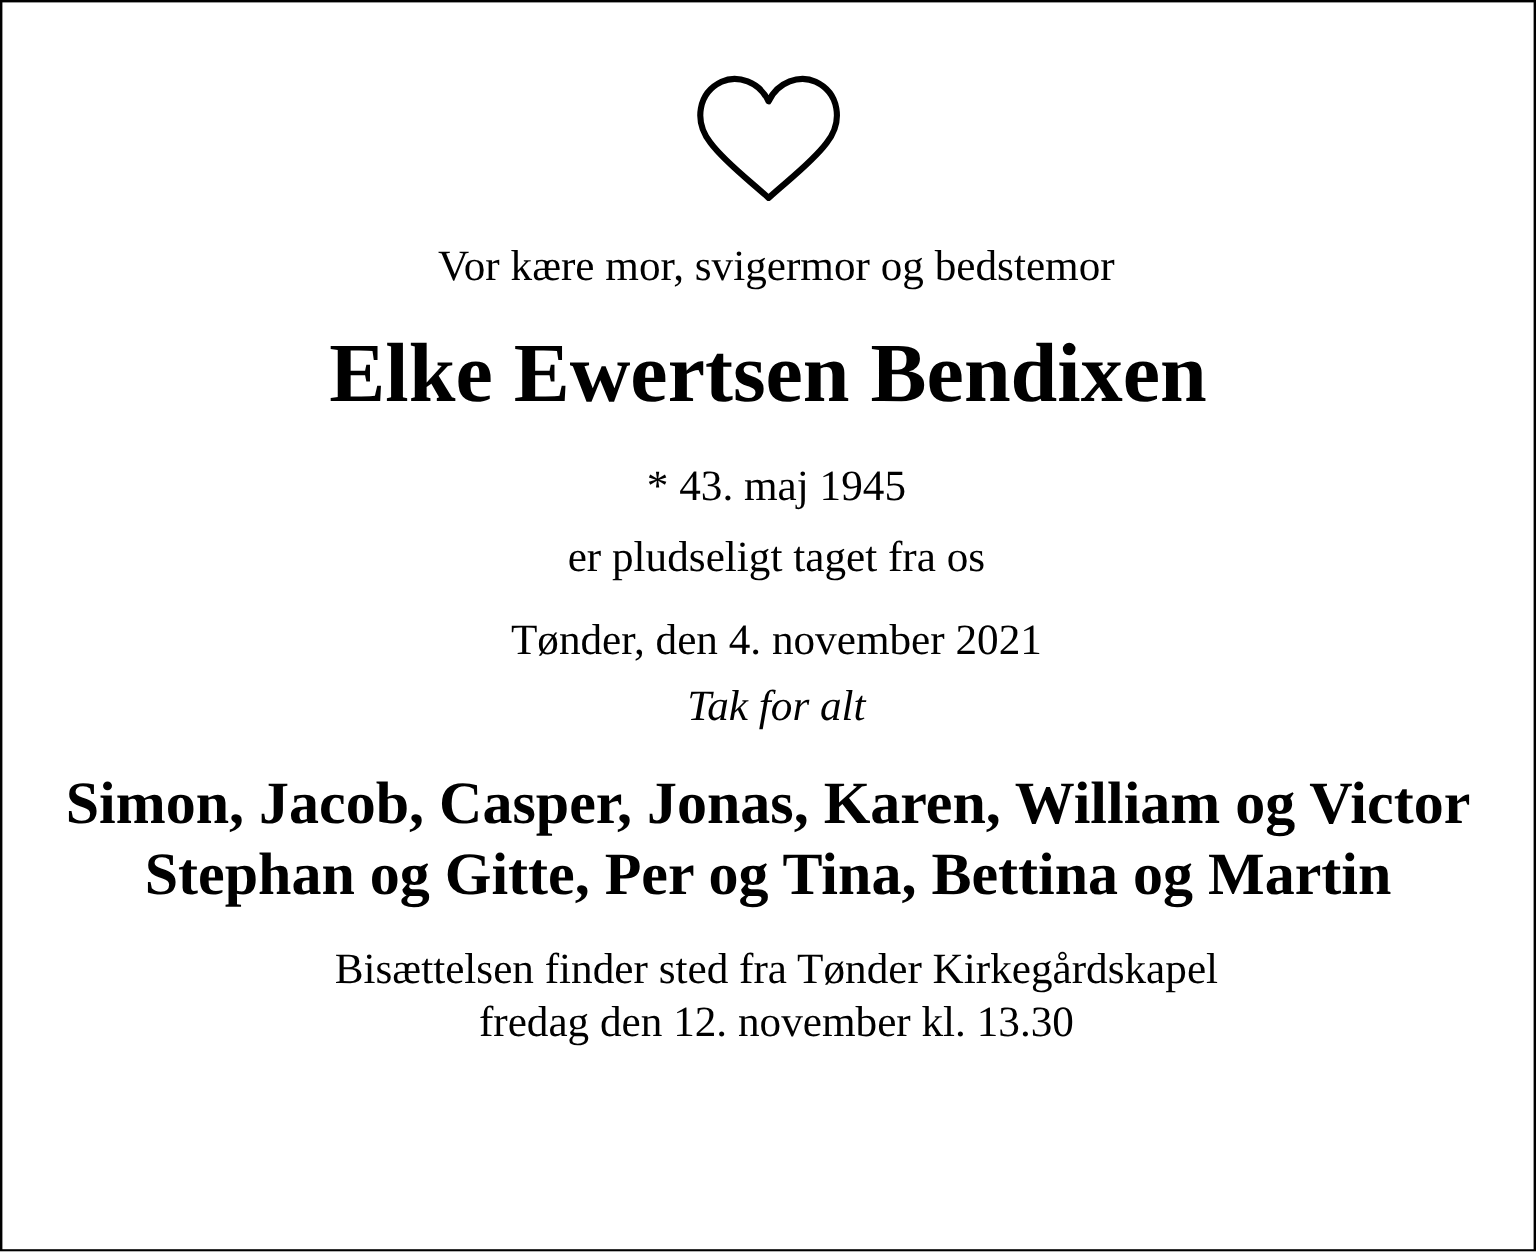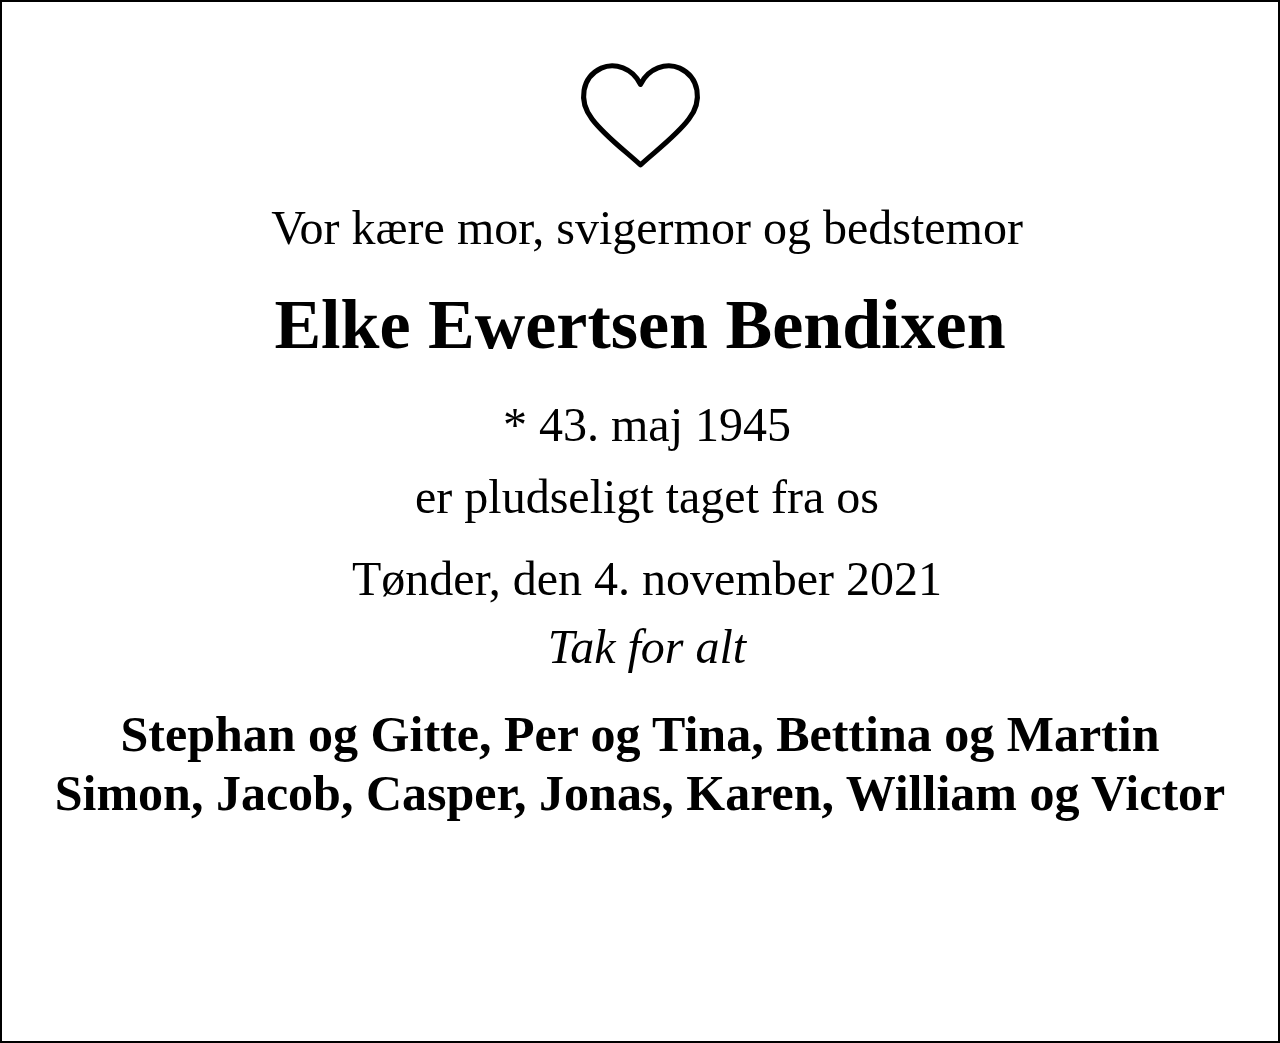--- a/index.html
+++ b/index.html
@@ -21,21 +21,21 @@
   }
   .heart-wrap {
     margin-top: 58px;
     height: 112px;
     line-height: 0;
   }
   .heart-wrap svg {
     display: inline-block;
   }
   .line {
-    font-size: 48px;
+    font-size: 36px;
     line-height: 1.08;
     white-space: nowrap;
     padding-left: 14px;
   }
   .intro {
     margin-top: 30px;
   }
   .name {
     margin-top: 34px;
     font-size: 70px;
@@ -89,18 +89,22 @@
 
   <div class="line birth">* 43. maj 1945</div>
 
   <div class="line death">er pludseligt taget fra os</div>
 
   <div class="line place-date">Tønder, den 4. november 2021</div>
 
   <div class="line farewell">Tak for alt</div>
 
   <div class="family">
+    <div>Simon, Jacob, Casper, Jonas, Karen, William og Victor</div>
     <div>Stephan og Gitte, Per og Tina, Bettina og Martin</div>
-    <div>Simon, Jacob, Casper, Jonas, Karen, William og Victor</div>
   </div>
 
+  <div class="line ceremony">
+    <div>Bisættelsen finder sted fra Tønder Kirkegårdskapel</div>
+    <div>fredag den 12. november kl. 13.30</div>
+  </div>
 
 </div>
 
 </body></html>

